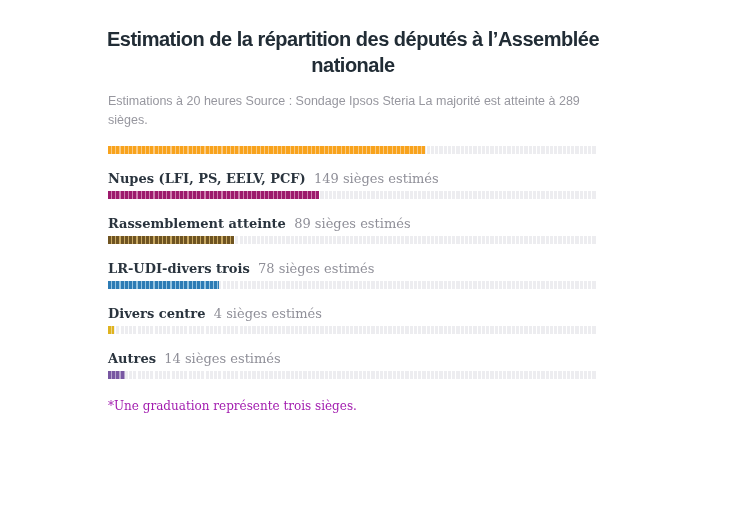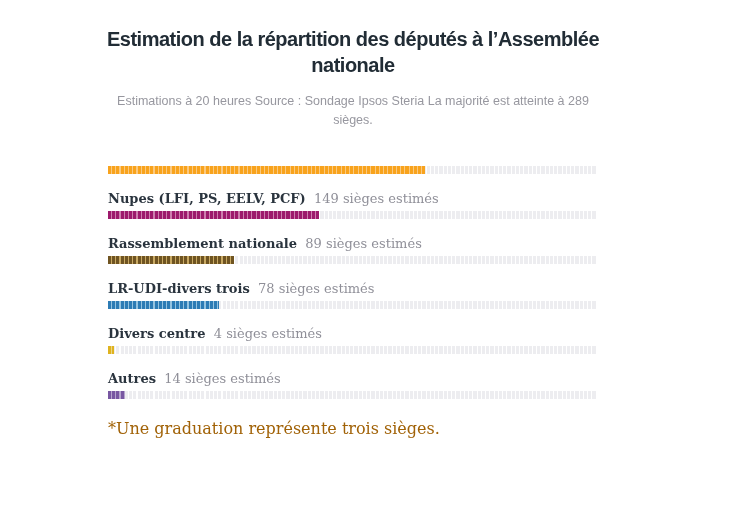--- a/index.html
+++ b/index.html
@@ -3,54 +3,54 @@
 <meta charset="utf-8">
 <style>
   * { margin:0; padding:0; box-sizing:border-box; }
   html,body { width:734px; height:517px; background:#ffffff; overflow:hidden;
               font-family:"Liberation Sans", sans-serif; }
   .content { position:absolute; left:108px; top:26px; width:490px; }
   .title { font-family:"Liberation Sans", sans-serif; font-weight:bold;
            font-size:20px; line-height:1.3; letter-spacing:-0.5px;
            color:#212c35; text-align:center; margin:0 -22px 14px -22px; }
   .subtitle { font-size:12.5px; line-height:1.5; color:#97979f;
-              text-align:center; margin:0 0 36px 0; }
+              text-align:left; margin:0 0 16px 0; }
   .rows { width:488px; }
   .row { margin-bottom:16px; }
   .row-label-line { font-family:"DejaVu Serif","Liberation Serif",serif;
                     font-size:13px; line-height:17px; margin-bottom:4px; }
   .party { font-weight:bold; color:#2a343e; }
   .count { color:#8f8f98; }
   .bar { position:relative; width:488px; height:8px;
          background:repeating-linear-gradient(90deg,#ededf0 0 3px,#ffffff 3px 4.25px); }
   .fill { position:absolute; left:0; top:0; height:100%;
           background:repeating-linear-gradient(90deg,var(--c) 0 3px,var(--cl) 3px 4.25px); }
   .footnote { font-family:"DejaVu Serif","Liberation Serif",serif;
-              font-size:16px; color:#a16207; margin-top:20px; }
+              font-size:12px; color:#a21caf; margin-top:20px; }
 </style>
 </head>
 <body>
 
 <div class="content">
   <h1 class="title">Estimation de la répartition des députés à l’Assemblée nationale</h1>
   <p class="subtitle">Estimations à 20 heures Source : Sondage Ipsos Steria La majorité est atteinte à 289 sièges.</p>
   <div class="rows">
       <div class="row">
         <div class="bar">
           <div class="fill" style="--c: #f8a31d; --cl: #fbc980; width: 317.33px;"></div>
         </div>
       </div>
       <div class="row">
         <div class="row-label-line"><span class="party">Nupes (LFI, PS, EELV, PCF)</span>&nbsp; <span class="count">149 sièges estimés</span></div>
         <div class="bar">
           <div class="fill" style="--c: #9d1a6c; --cl: #cd7fae; width: 211.08px;"></div>
         </div>
       </div>
       <div class="row">
-        <div class="row-label-line"><span class="party">Rassemblement nationale</span>&nbsp; <span class="count">89 sièges estimés</span></div>
+        <div class="row-label-line"><span class="party">Rassemblement atteinte</span>&nbsp; <span class="count">89 sièges estimés</span></div>
         <div class="bar">
           <div class="fill" style="--c: #6f5421; --cl: #c8a963; width: 126.08px;"></div>
         </div>
       </div>
       <div class="row">
         <div class="row-label-line"><span class="party">LR-UDI-divers trois</span>&nbsp; <span class="count">78 sièges estimés</span></div>
         <div class="bar">
           <div class="fill" style="--c: #2d7cb5; --cl: #96c4e0; width: 110.5px;"></div>
         </div>
       </div>

